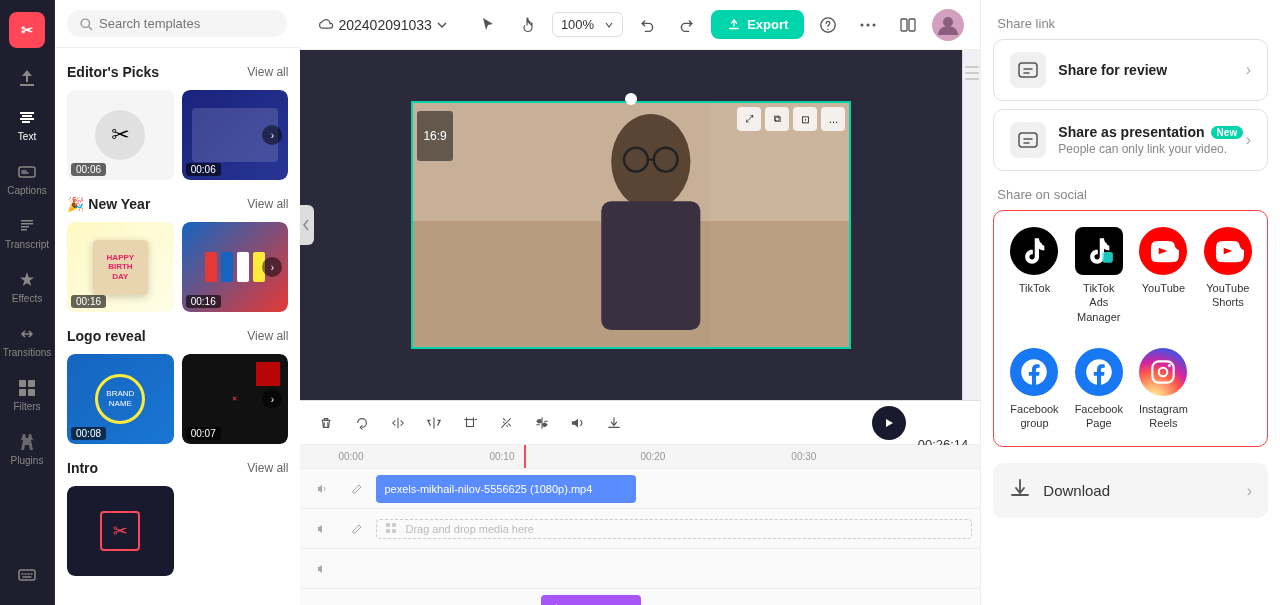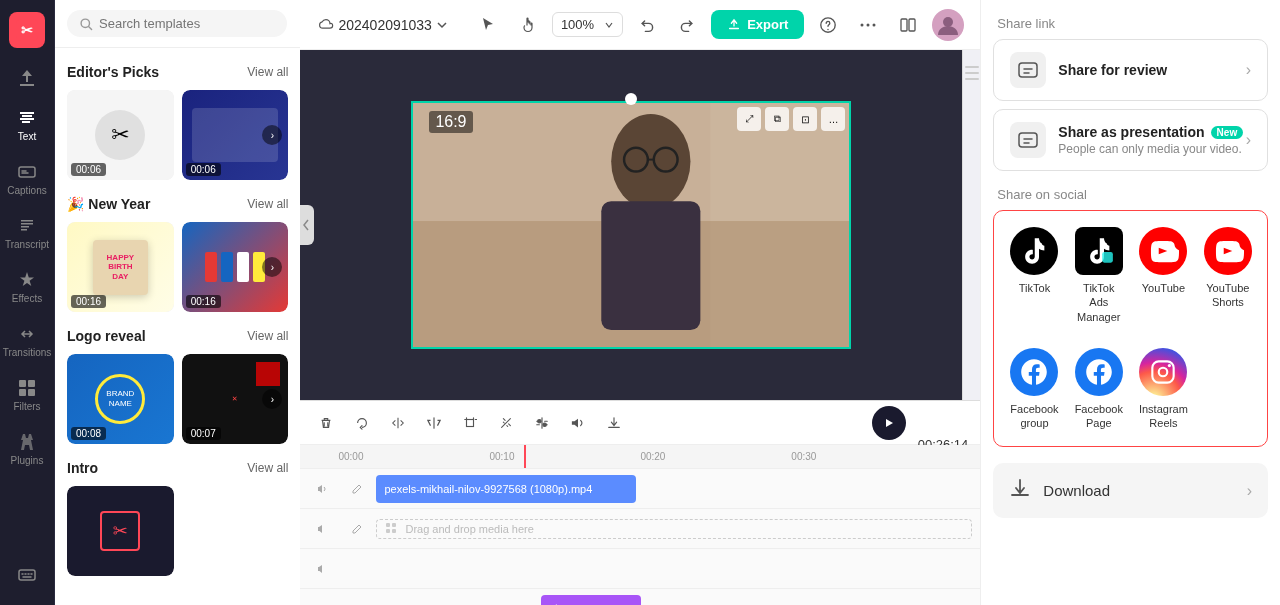--- a/index.html
+++ b/index.html
@@ -138,23 +138,23 @@
       position: relative;
     }
     .preview-canvas {
       width: 440px; height: 248px;
       background: #c8b9a0;
       border: 2px solid #00d4aa;
       position: relative;
       overflow: hidden;
     }
     .aspect-badge {
-      position: absolute; top: 8px; left: 16px;
+      position: absolute; top: 8px; left: 4px;
       background: rgba(0,0,0,0.5); color: #fff;
-      font-size: 16px; padding: 2px 6px; border-radius: 3px;
+      font-size: 12px; padding: 18px 6px; border-radius: 3px;
     }
     .preview-person {
       width: 100%; height: 100%;
       background: linear-gradient(to bottom right, #c8b098, #8a6a50);
       display: flex; align-items: center; justify-content: center;
     }
     .preview-controls-overlay {
       position: absolute; top: 4px; right: 4px;
       display: flex; gap: 4px;
     }
@@ -703,21 +703,21 @@
               <path d="M7 4c.7.7 1 1.5 1 2s-.3 1.3-1 2" stroke="#aaa" stroke-width="1"></path>
             </svg>
         </div>
         <div class="track-control">
           <svg width="12" height="12" viewBox="0 0 12 12" fill="none">
               <path d="M8 2l2 2-6 6H2V8L8 2z" stroke="#aaa" stroke-width="1"></path>
             </svg>
         </div>
         <div class="track-content">
           <div class="track-clip clip-video">
-            <span>pexels-mikhail-nilov-9927568 (1080p).mp4</span>
+            <span>pexels-mikhail-nilov-5556625 (1080p).mp4</span>
           </div>
         </div>
       </div>
 
       <div class="track-row">
         <div class="track-control">
           <svg width="12" height="12" viewBox="0 0 12 12" fill="none">
               <path d="M2 4H1v4h1.5L5 10V2L2 4z" fill="#aaa"></path>
             </svg>
         </div>
@@ -789,21 +789,21 @@
       <svg width="22" height="22" viewBox="0 0 22 22" fill="none">
           <rect x="2" y="4" width="18" height="14" rx="3" stroke="#555" stroke-width="1.5"></rect>
           <path d="M7 10h8M7 14h5" stroke="#555" stroke-width="1.5" stroke-linecap="round"></path>
         </svg>
     </div>
     <div class="share-option-text">
       <h4>
         <span>Share as presentation</span>
         <span class="new-badge">New</span>
       </h4>
-      <p>People can only media your video.</p>
+      <p>People can only link your video.</p>
     </div>
     <div class="share-option-arrow">›</div>
   </div>
 
   <div class="social-section-title">Share on social</div>
 
   <div class="social-grid">
 
     <div class="social-item">
       <div class="social-icon" style="background:#000;">

